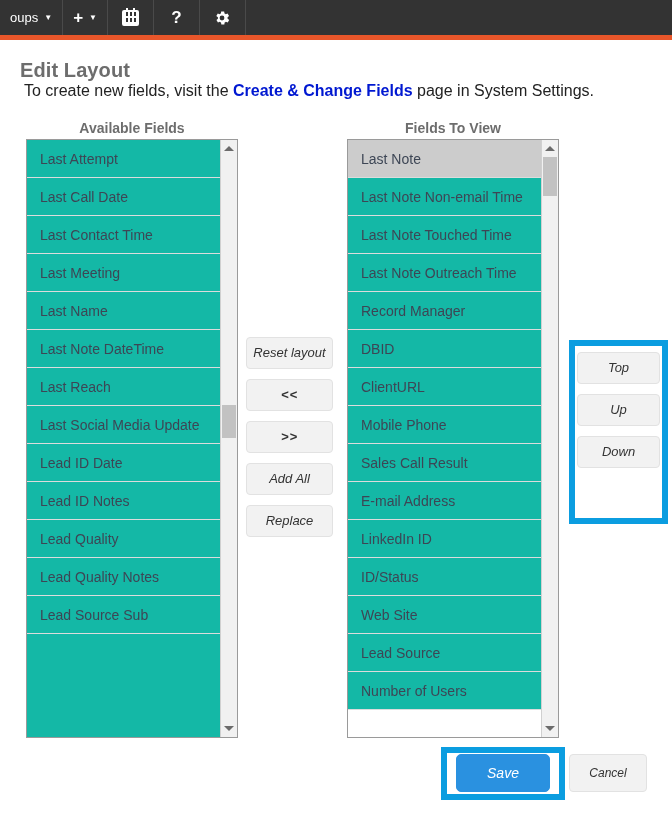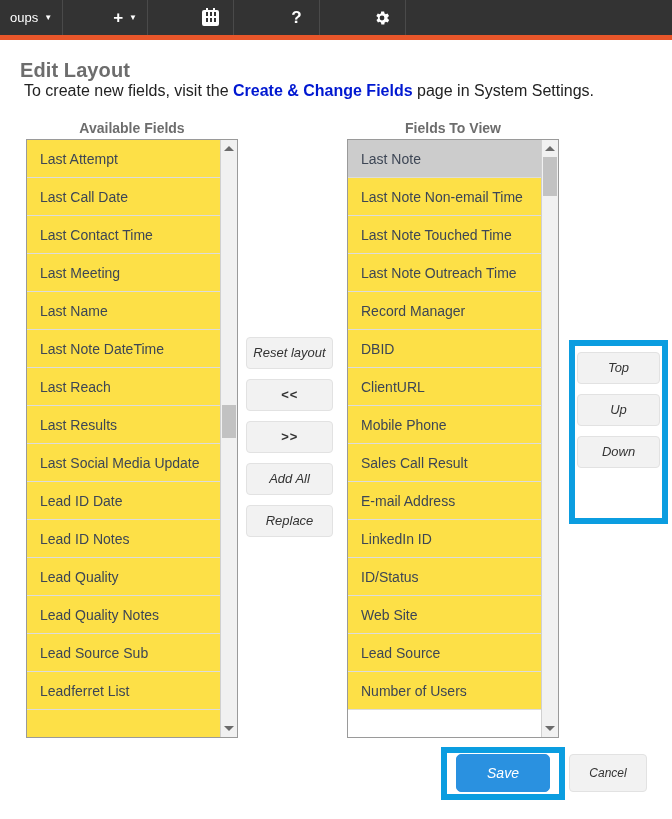--- a/index.html
+++ b/index.html
@@ -17,21 +17,20 @@
 
   
   #topnav {
     position: absolute;
     left: 0; top: 0;
     width: 672px;
     height: 35px;
     background: #333333;
     display: flex;
     align-items: stretch;
-    gap: 40px;
   }
   .nav-item {
     display: flex;
     align-items: center;
     justify-content: center;
     color: #ffffff;
     font-size: 13px;
     border-right: 1px solid #4a4a4a;
     box-sizing: border-box;
     padding: 0 10px;
@@ -120,21 +119,21 @@
     text-align: center;
   }
   #head-available { left: 26px; top: 120px; width: 212px; }
   #head-toview    { left: 347px; top: 120px; width: 212px; }
 
   
   .listbox {
     position: absolute;
     box-sizing: border-box;
     border: 1px solid #9a9a9a;
-    background: #fde047;
+    background: #14b8a6;
     overflow: hidden;
   }
   #list-available { left: 26px; top: 139px; width: 212px; height: 599px; }
   #list-toview    { left: 347px; top: 139px; width: 212px; height: 599px; padding-left: 47px; }
 
   .list-inner {
     position: absolute;
     left: 0; top: 0;
     right: 17px;
     bottom: 0;
@@ -301,28 +300,26 @@
 
 <div class="listbox" id="list-available">
   <div class="list-inner" id="avail-rows">
       <div class="list-row">Last Attempt</div>
       <div class="list-row">Last Call Date</div>
       <div class="list-row">Last Contact Time</div>
       <div class="list-row">Last Meeting</div>
       <div class="list-row">Last Name</div>
       <div class="list-row">Last Note DateTime</div>
       <div class="list-row">Last Reach</div>
-      <div class="list-row">Last Results</div>
       <div class="list-row">Last Social Media Update</div>
       <div class="list-row">Lead ID Date</div>
       <div class="list-row">Lead ID Notes</div>
       <div class="list-row">Lead Quality</div>
       <div class="list-row">Lead Quality Notes</div>
       <div class="list-row">Lead Source Sub</div>
-      <div class="list-row">Leadferret List</div>
     </div>
   <div class="sbar" id="avail-sbar">
     <div class="sb-arrow up">
         <span class="tri up"></span>
       </div>
     <div class="sb-thumb" id="avail-thumb" style="height: 33.78px; top: 264.72px;"></div>
     <div class="sb-arrow down">
         <span class="tri down"></span>
       </div>
   </div>

